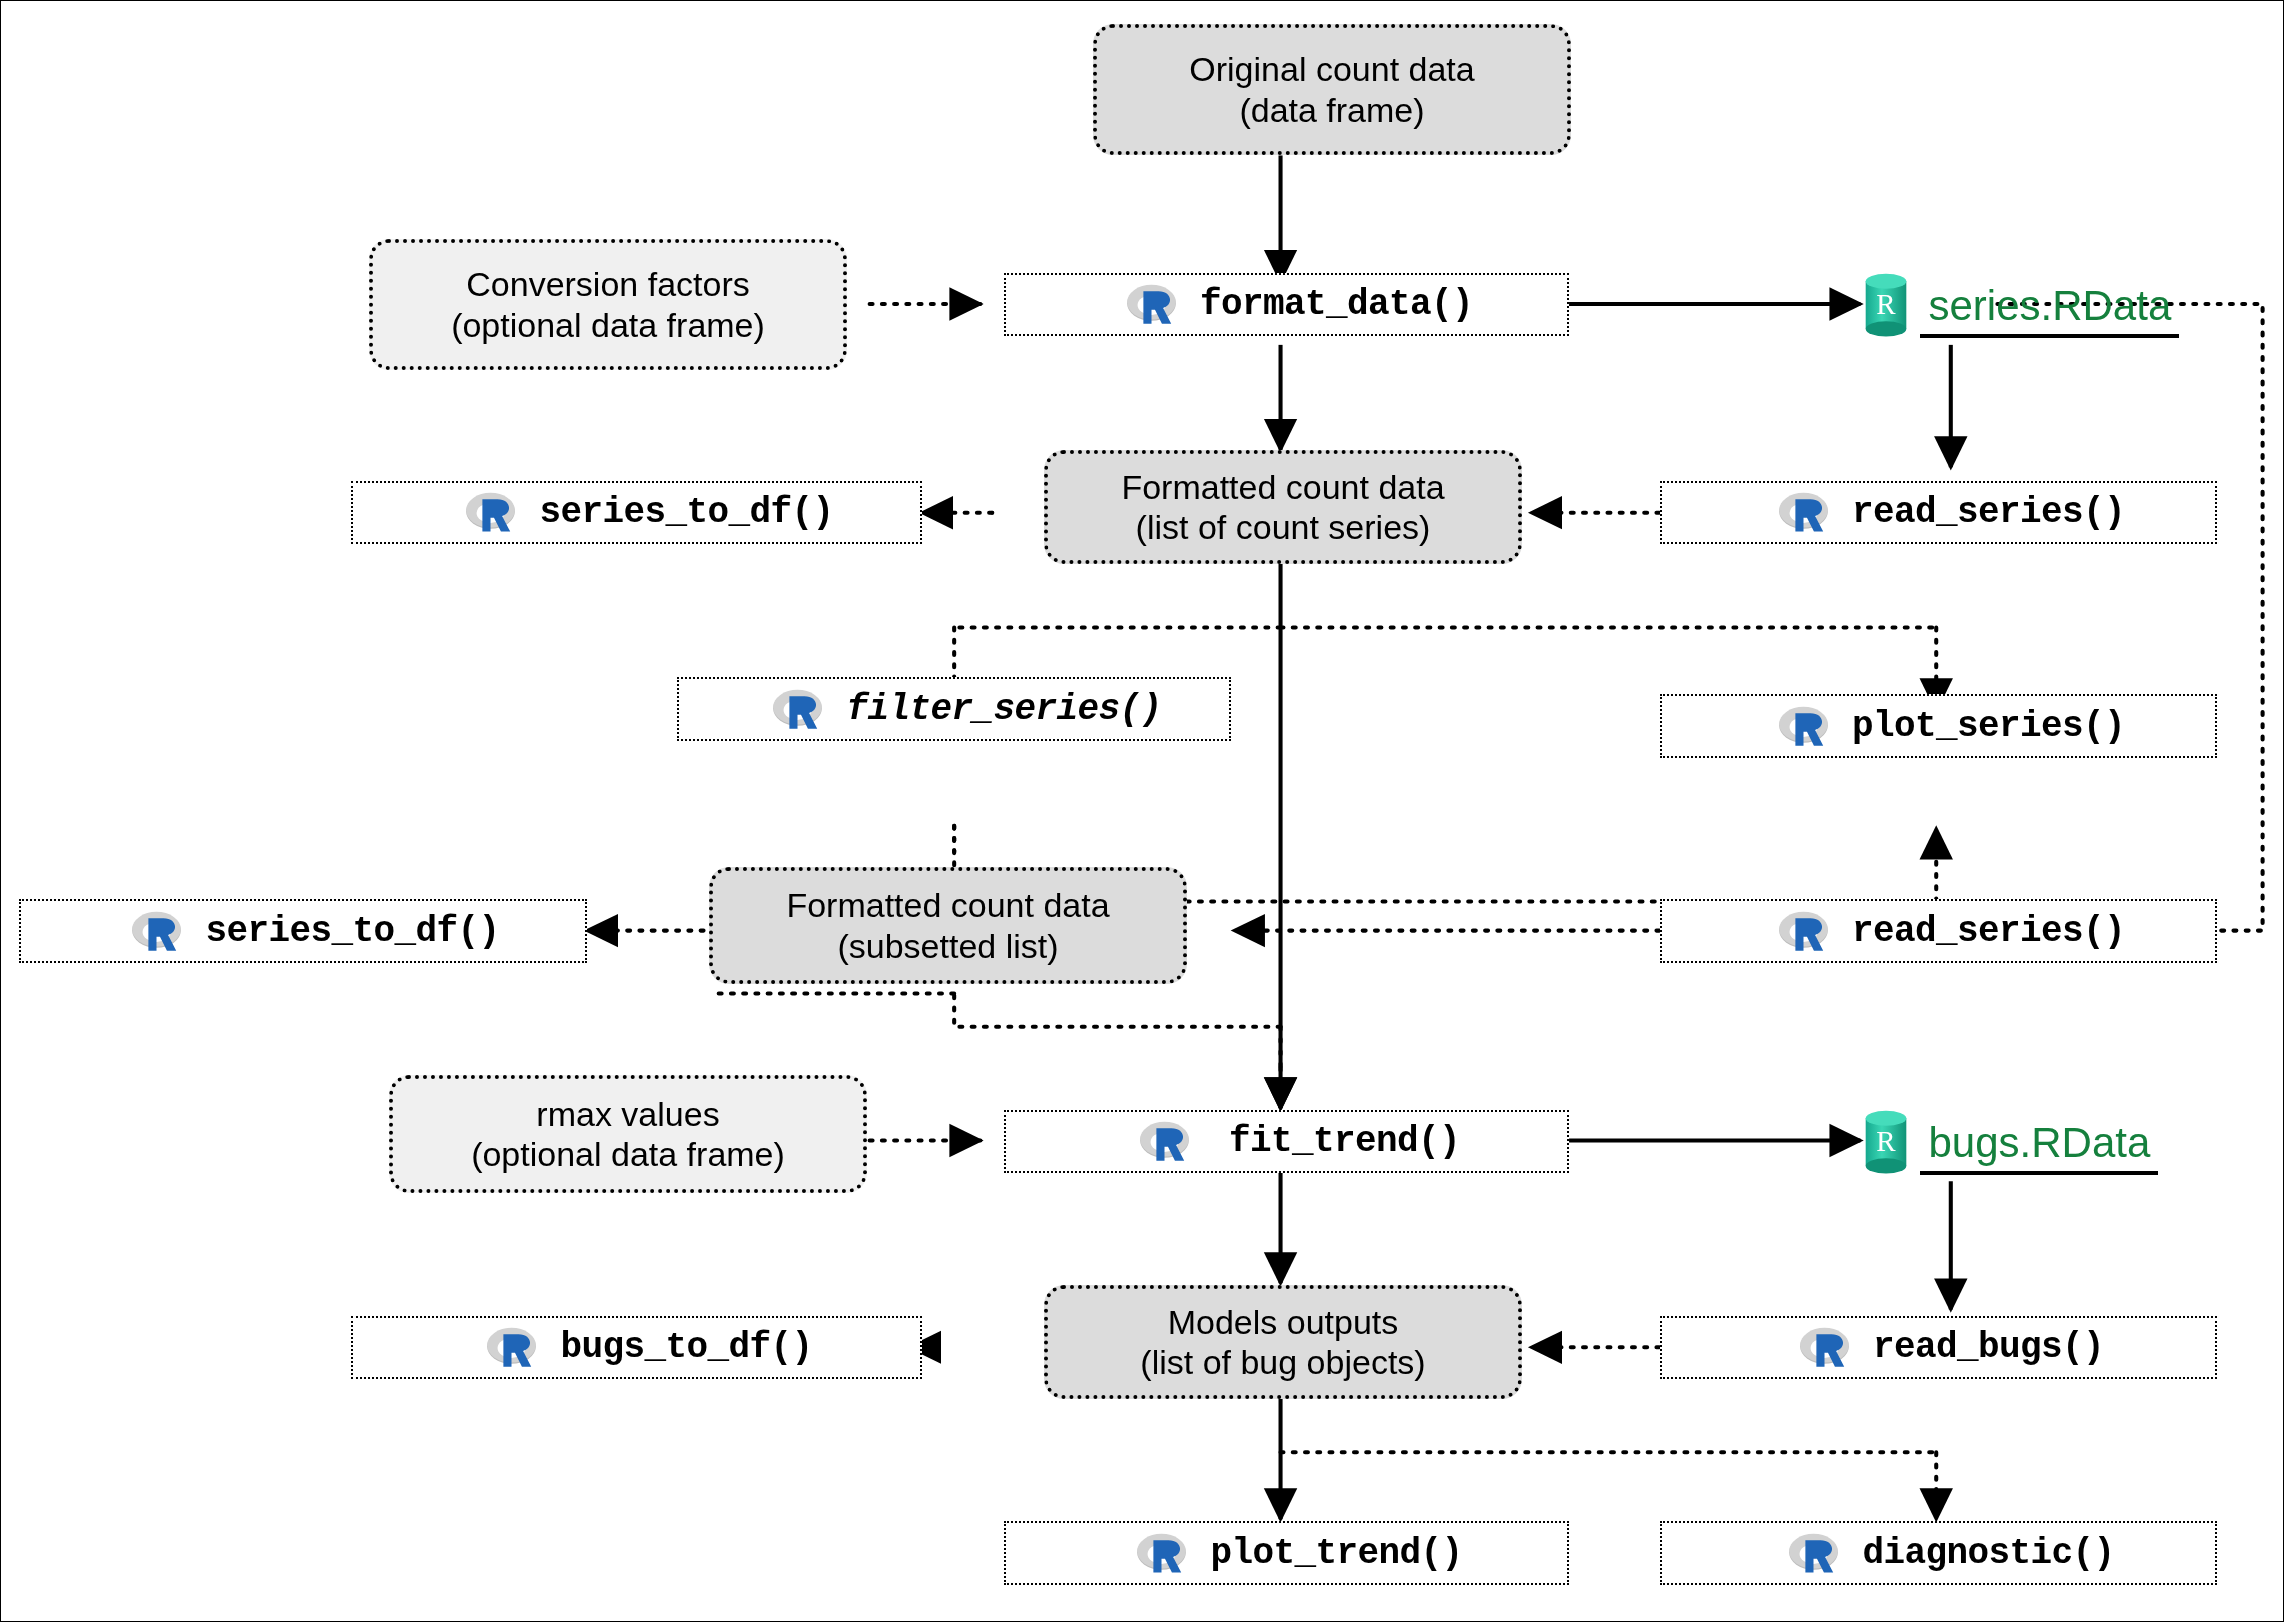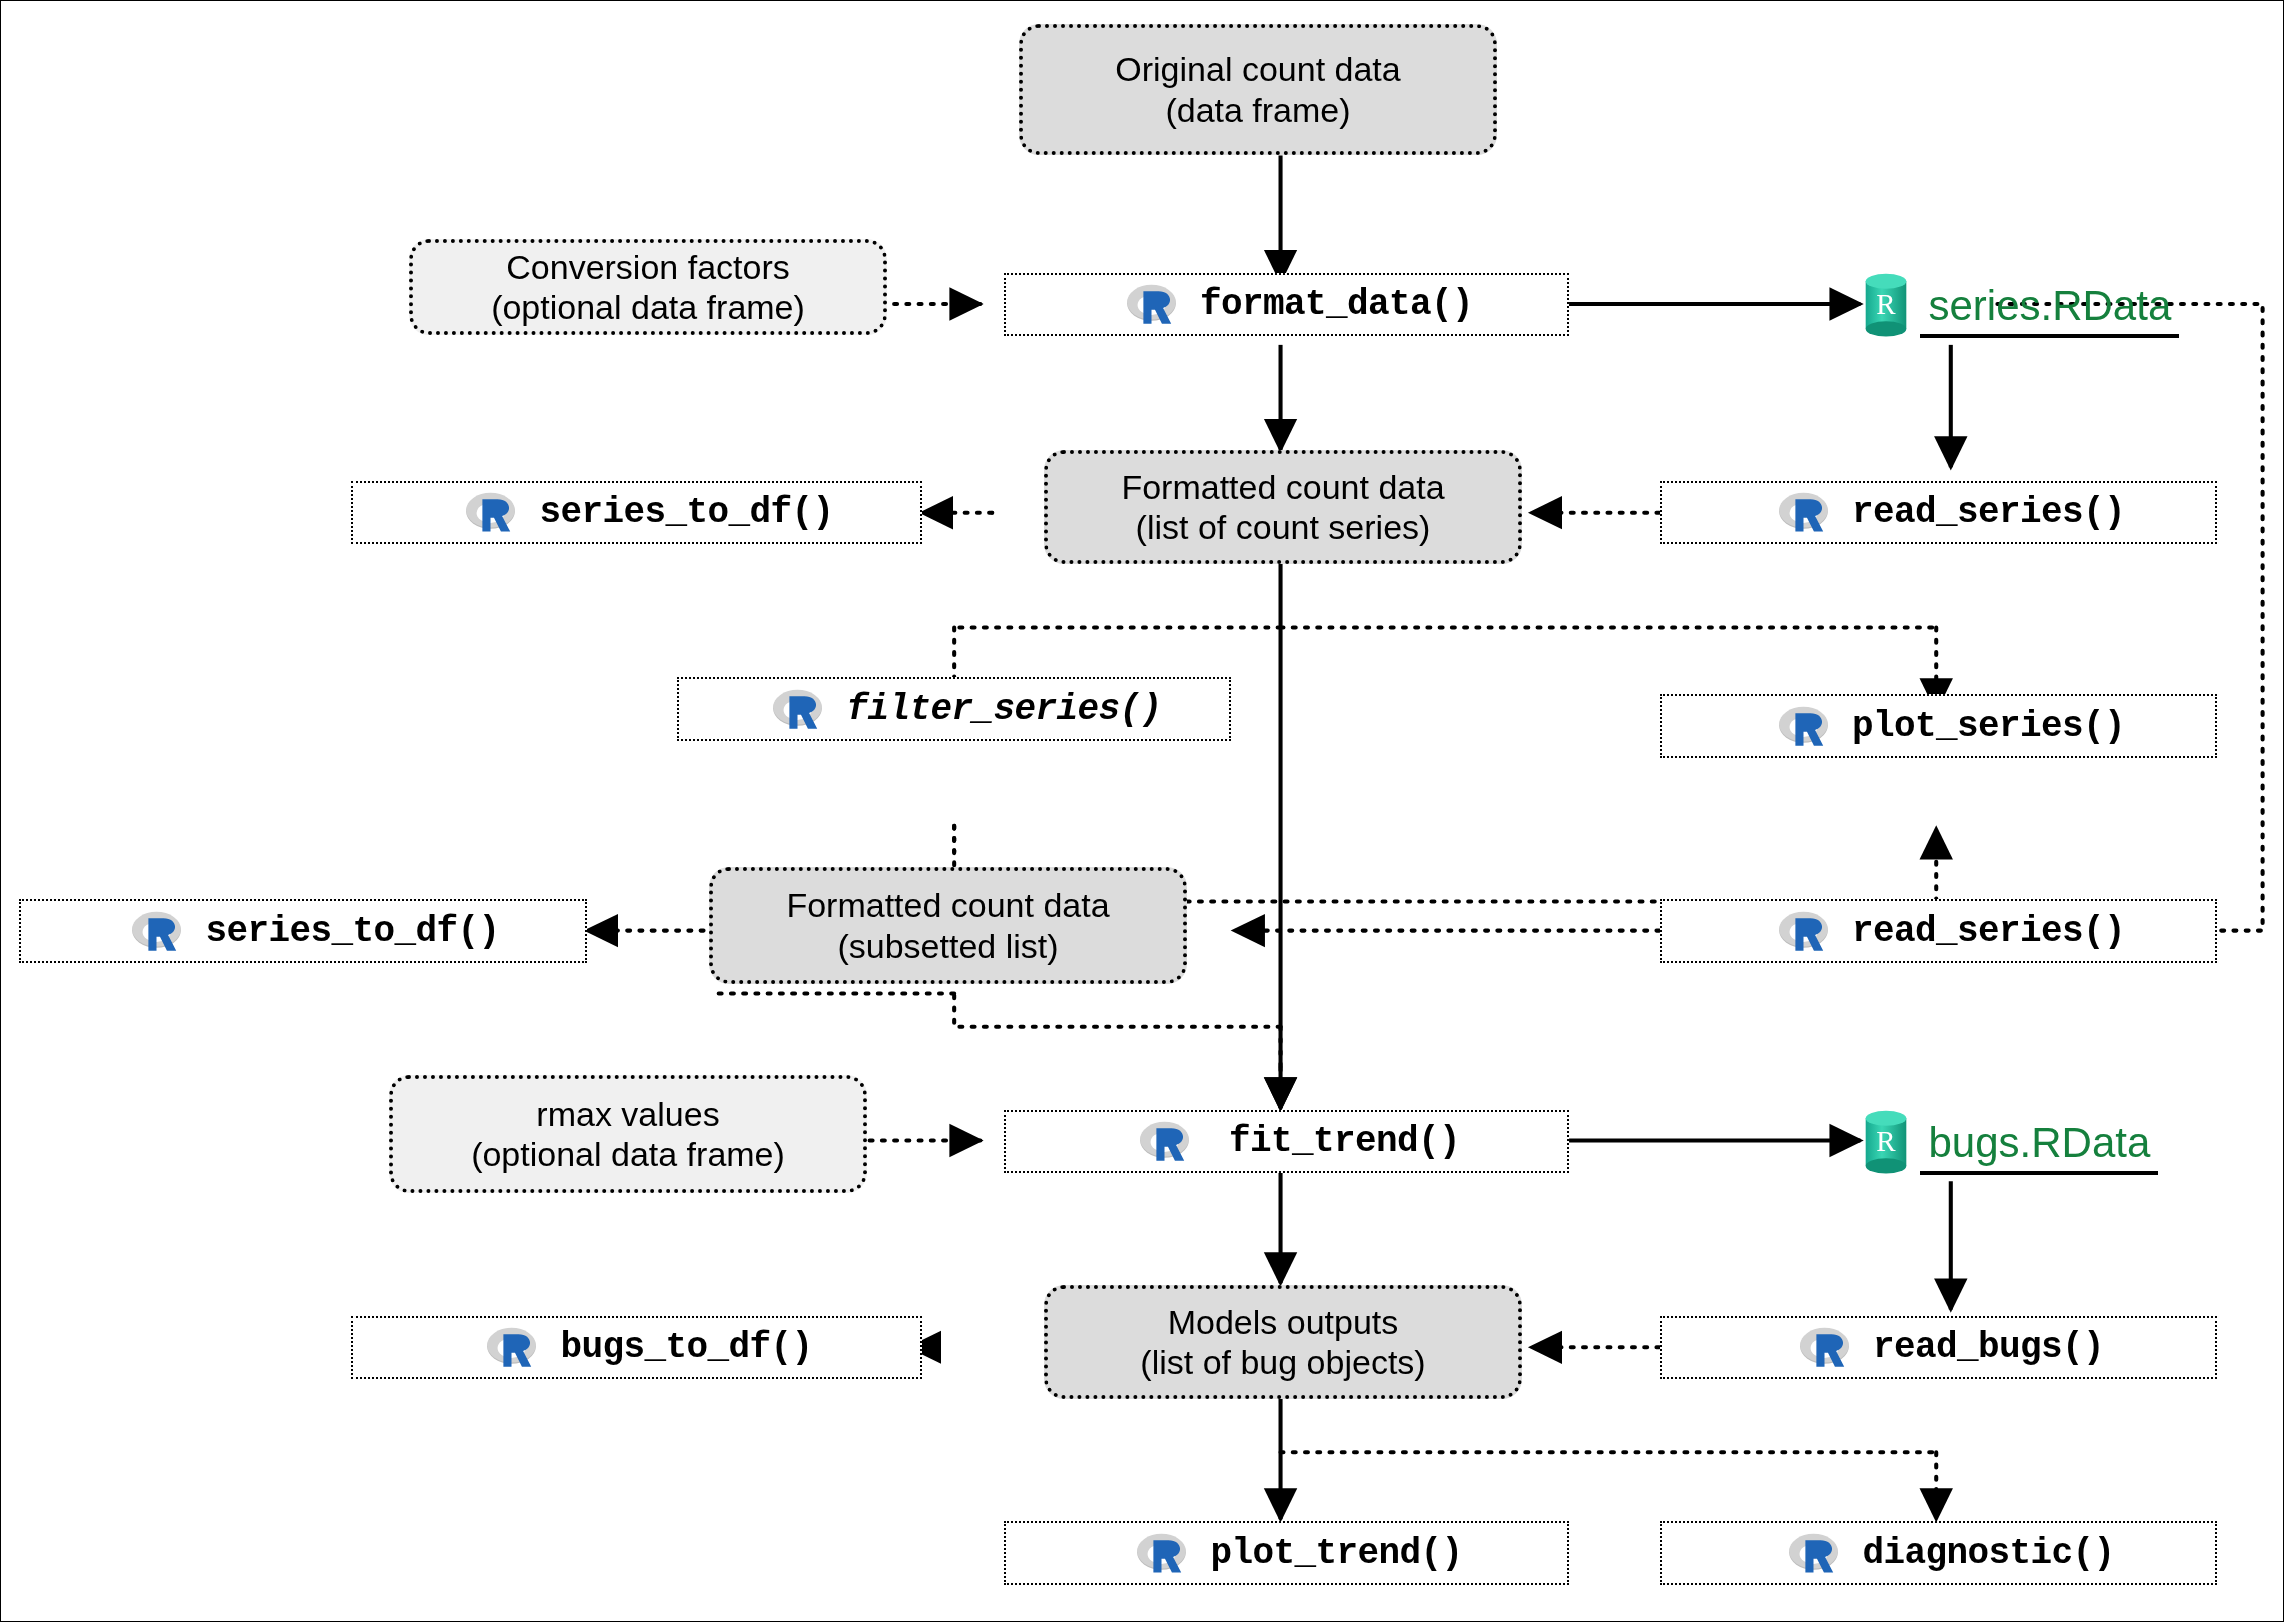--- a/index.html
+++ b/index.html
@@ -67,26 +67,26 @@
       <path d="M1635,1415 L1635,1460"></path>
       <path d="M1635,1545 L3320,1545"></path>
       <path d="M1635,1703 L1215,1703"></path>
       <path d="M2195,1760 L1635,1760 L1635,1703"></path>
       <path d="M2195,1760 L2195,1830"></path>
       <path d="M2195,2490 L3320,2490"></path>
       <path d="M1700,878 L1700,878"></path>
     </g>
   </svg>
 
-  <div class="node data-node dark" style="left:1018px;top:23px;width:478px;height:131px;">
+  <div class="node data-node dark" style="left:1092px;top:23px;width:478px;height:131px;">
     <span class="data-line">Original count data</span>
     <span class="data-line">(data frame)</span>
   </div>
 
-  <div class="node data-node light" style="left:408px;top:238px;width:478px;height:96px;justify-content:center;">
+  <div class="node data-node light" style="left:368px;top:238px;width:478px;height:131px;justify-content:center;">
     <span class="data-line">Conversion factors</span>
     <span class="data-line">(optional data frame)</span>
   </div>
 
   <div class="node fn-node" style="left:1003px;top:272px;width:565px;height:63px;">
     <span class="rlogo">
       <svg width="51" height="41" viewBox="0 0 88 70">
           <ellipse cx="44" cy="33" rx="42" ry="30" fill="#bdbdbd"></ellipse>
           <ellipse cx="44" cy="31" rx="42" ry="30" fill="#d2d2d2"></ellipse>
           <ellipse cx="44" cy="36" rx="24" ry="17" fill="#fff"></ellipse>

